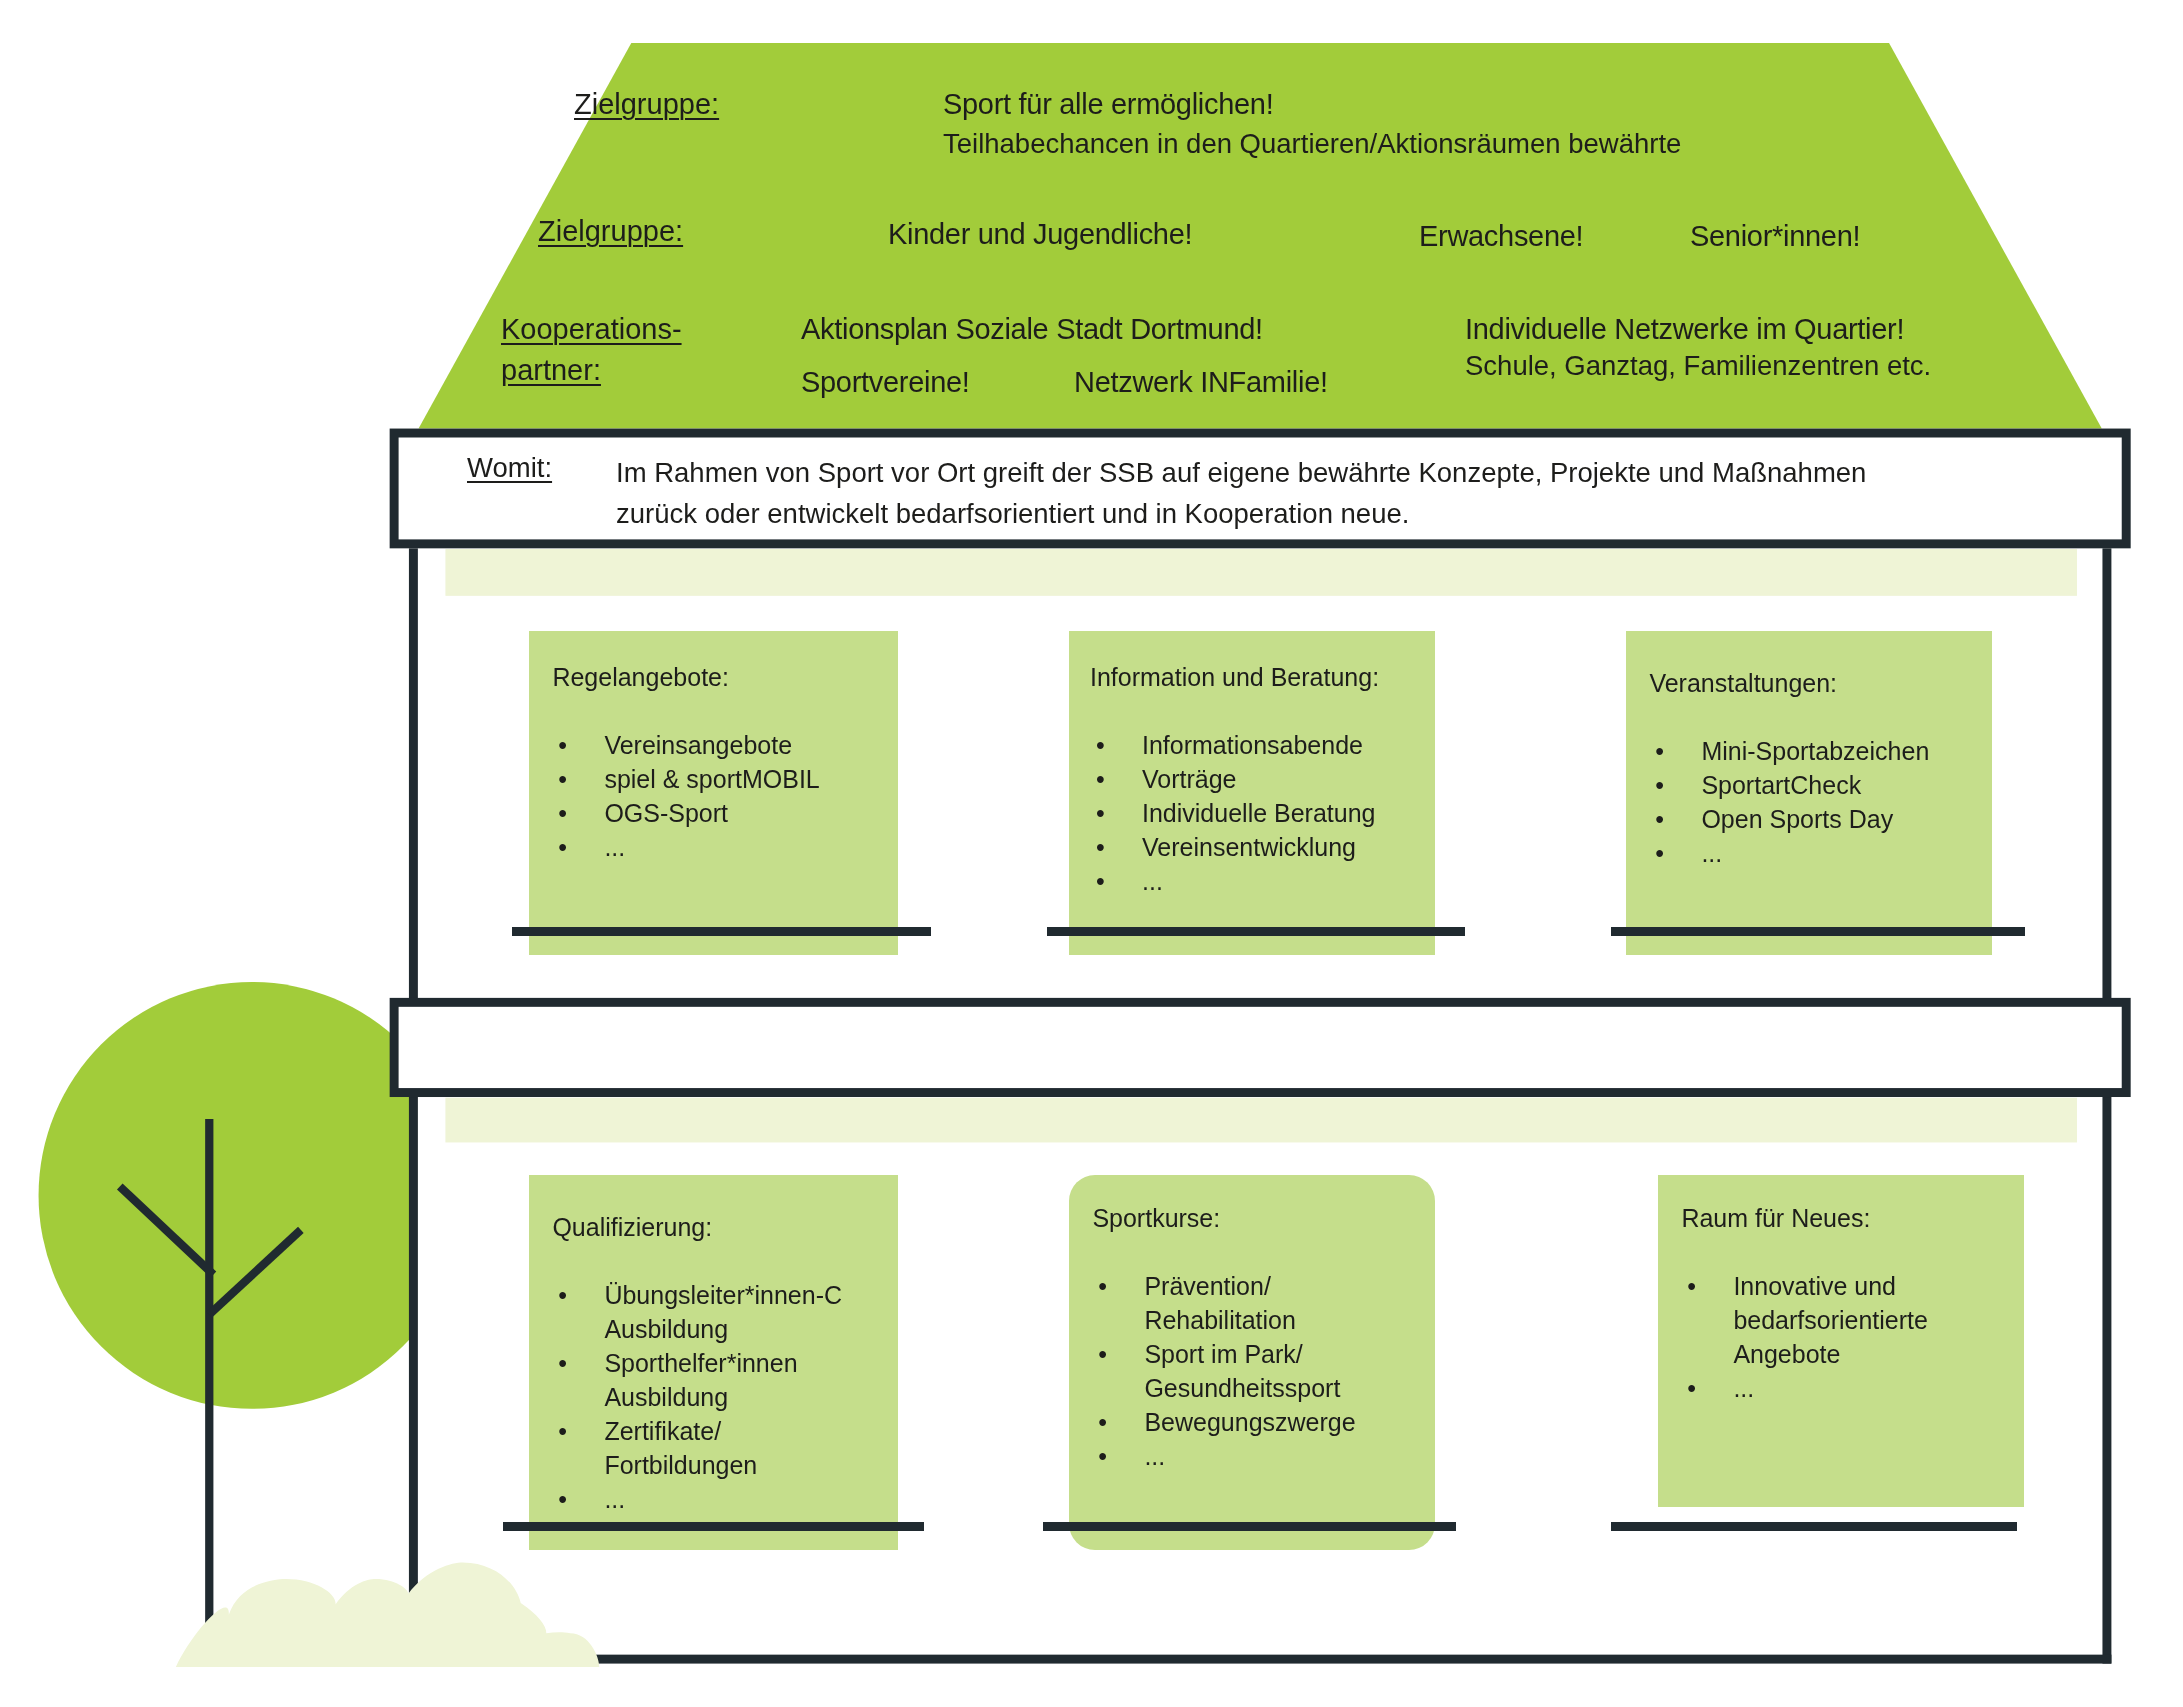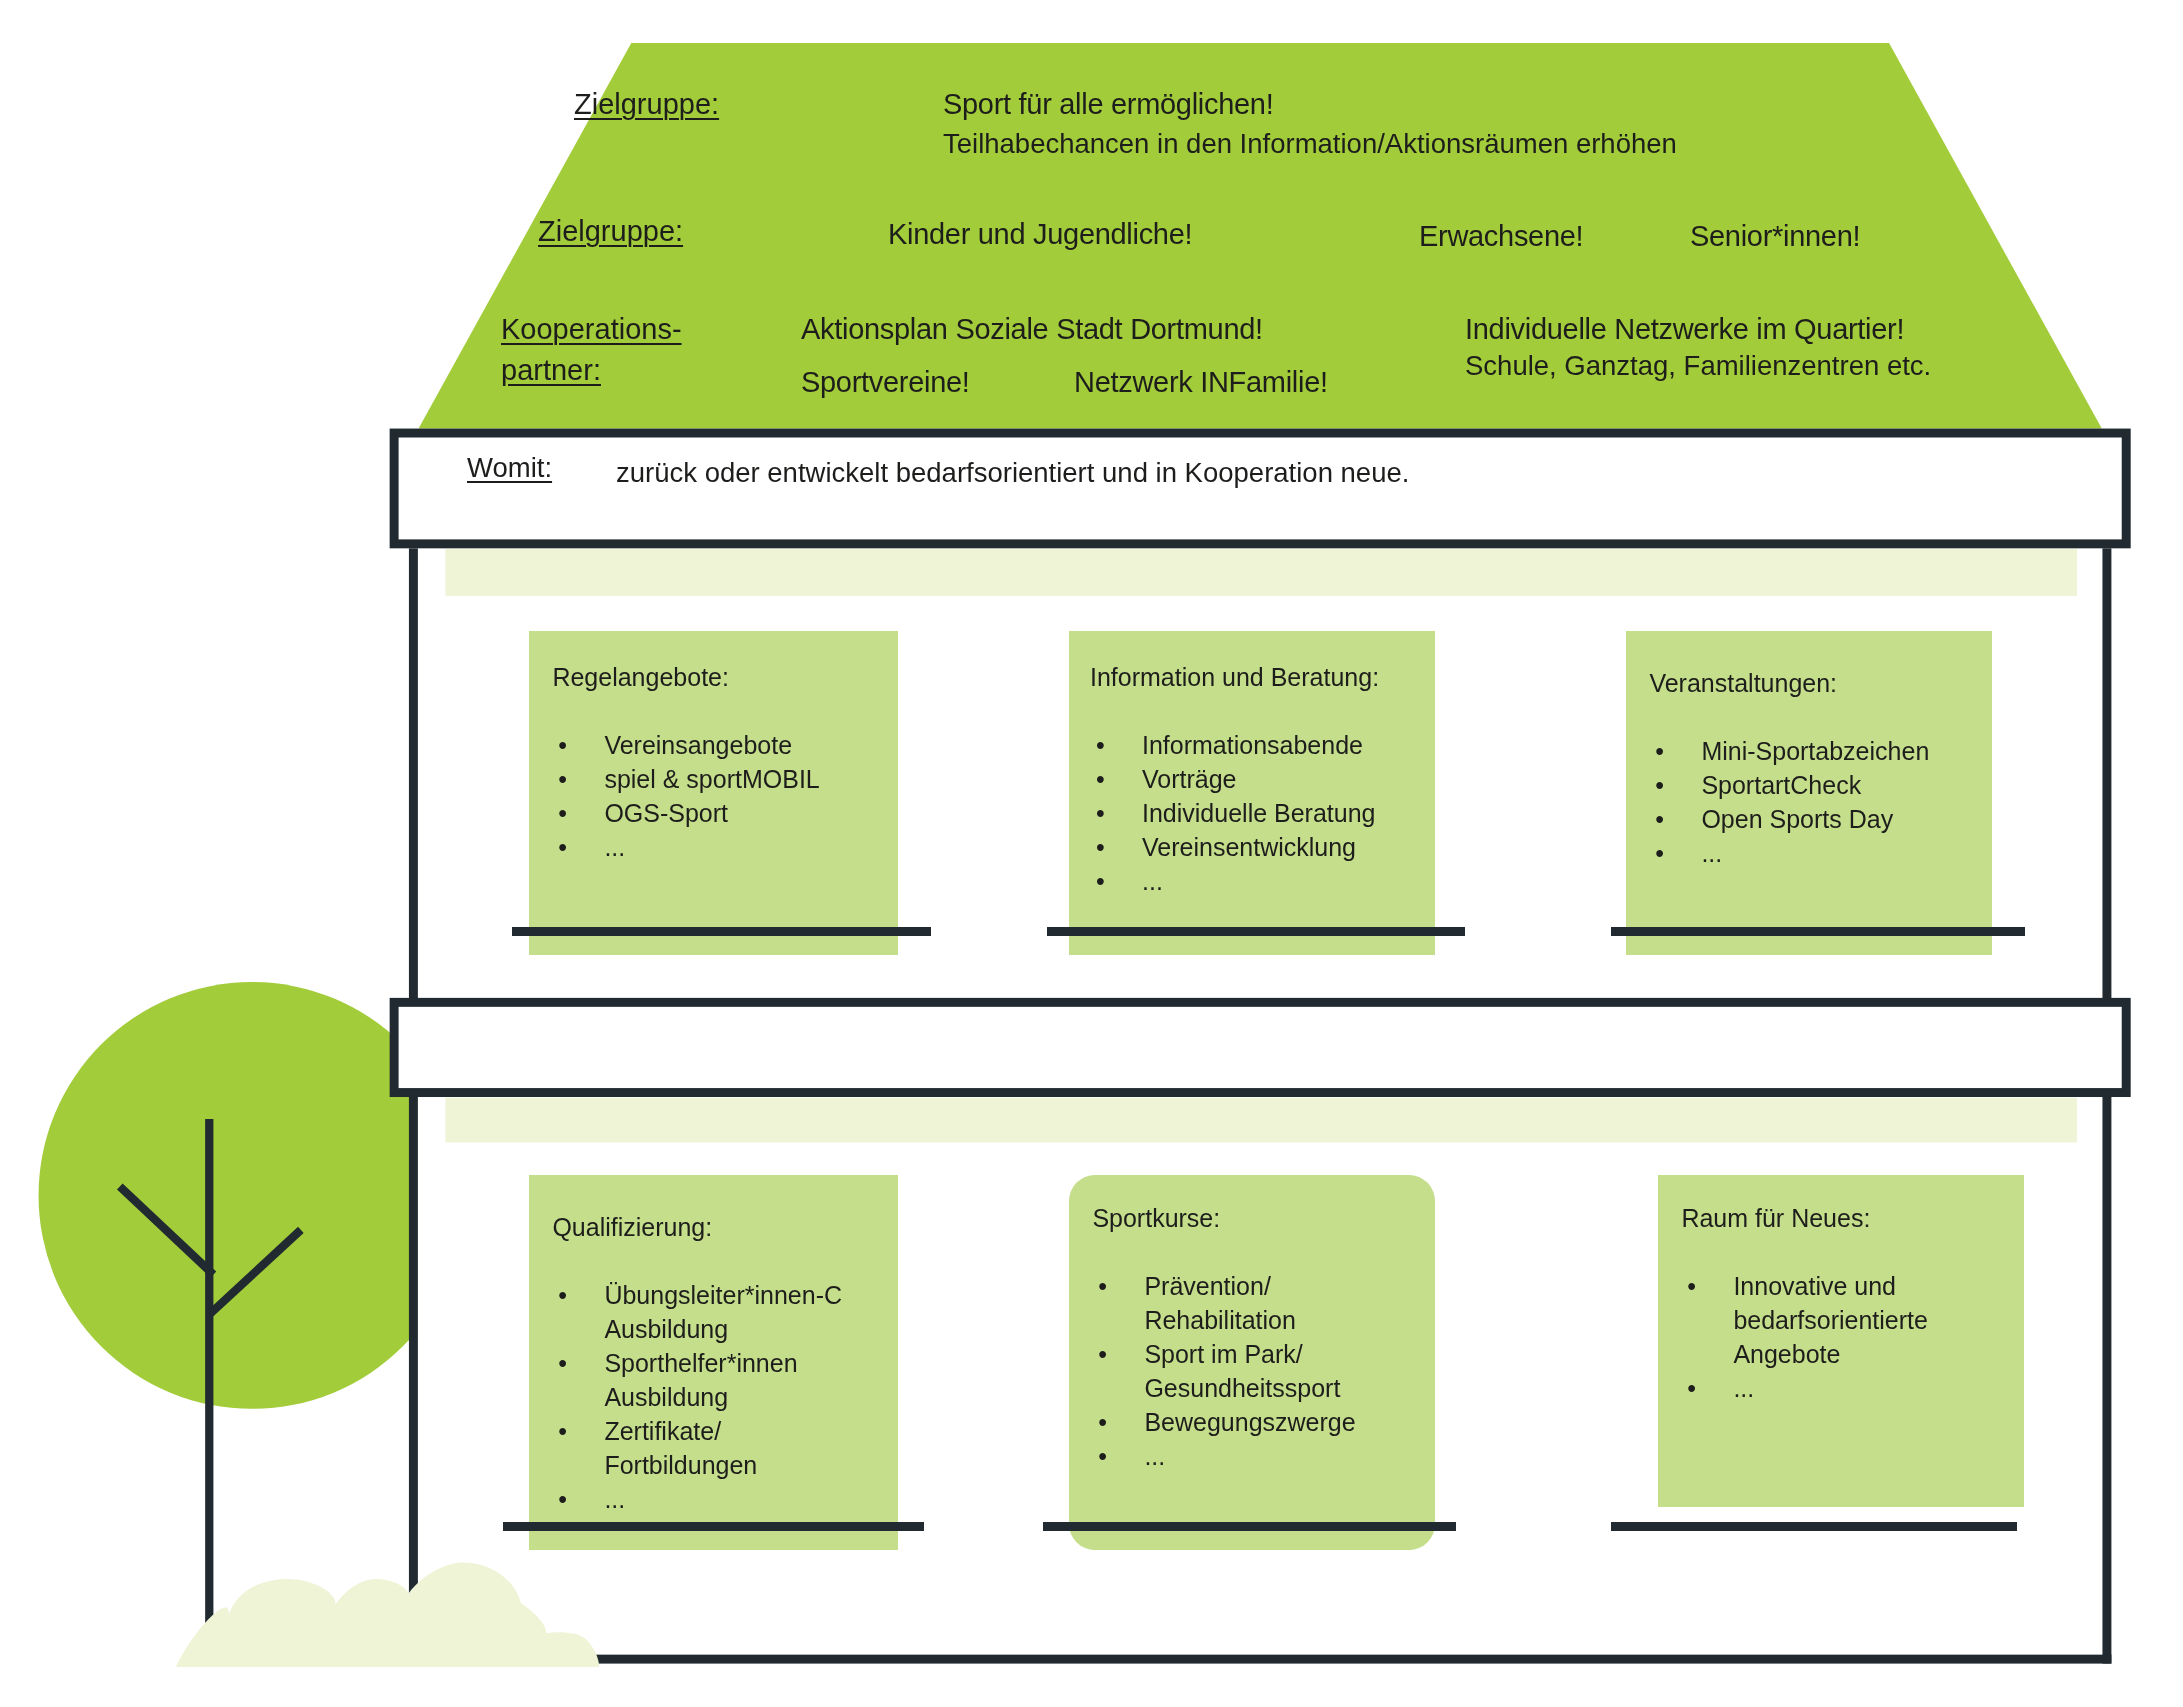--- a/index.html
+++ b/index.html
@@ -62,37 +62,38 @@
            C515,2293 530,2310 528,2315
            C550,2278 580,2269 592,2269
            C630,2269 655,2300 660,2328
            C680,2345 690,2360 690,2372
            C700,2370 710,2370 718,2372
            C740,2372 752,2405 752,2421 Z" transform="translate(-0,0) scale(1.24,1) translate(-50,0)"></path>
 </svg>
 
 <div class="roof-label" style="left:574px; top:88px;">Zielgruppe:</div>
 <div class="roof-bold" style="left:943px; top:88px;">Sport für alle ermöglichen!</div>
-<div class="roof-normal" style="left:943px; top:128px;">Teilhabechancen in den Information/Aktionsräumen erhöhen</div>
+<div class="roof-normal" style="left:943px; top:128px;">Teilhabechancen in den Quartieren/Aktionsräumen bewährte</div>
 
 <div class="roof-label" style="left:538px; top:215px;">Zielgruppe:</div>
 <div class="roof-bold" style="left:888px; top:218px;">Kinder und Jugendliche!</div>
 <div class="roof-bold" style="left:1419px; top:220px;">Erwachsene!</div>
 <div class="roof-bold" style="left:1690px; top:220px;">Senior*innen!</div>
 
 <div class="roof-label" style="left:501px; top:313px;">Kooperations-</div>
 <div class="roof-label" style="left:501px; top:354px;">partner:</div>
 <div class="roof-bold" style="left:801px; top:313px;">Aktionsplan Soziale Stadt Dortmund!</div>
 <div class="roof-bold" style="left:801px; top:366px;">Sportvereine!</div>
 <div class="roof-bold" style="left:1074px; top:366px;">Netzwerk INFamilie!</div>
 <div class="roof-bold" style="left:1465px; top:313px;">Individuelle Netzwerke im Quartier!</div>
 <div class="roof-normal" style="left:1465px; top:350px;">Schule, Ganztag, Familienzentren etc.</div>
 
 <div class="womit-label">Womit:</div>
 <div class="womit-text">
+  <div>Im Rahmen von Sport vor Ort greift der SSB auf eigene bewährte Konzepte, Projekte und Maßnahmen</div>
   <div>zurück oder entwickelt bedarfsorientiert und in Kooperation neue.</div>
 </div>
 
 <div class="box" style="left:529px; top:631px; width:369px; height:324px;">
   <div class="box-title">Regelangebote:</div>
   <ul class="box-list">
       <li>
         <span class="bullet">•</span>
         <span class="line">Vereinsangebote</span>
       </li>

